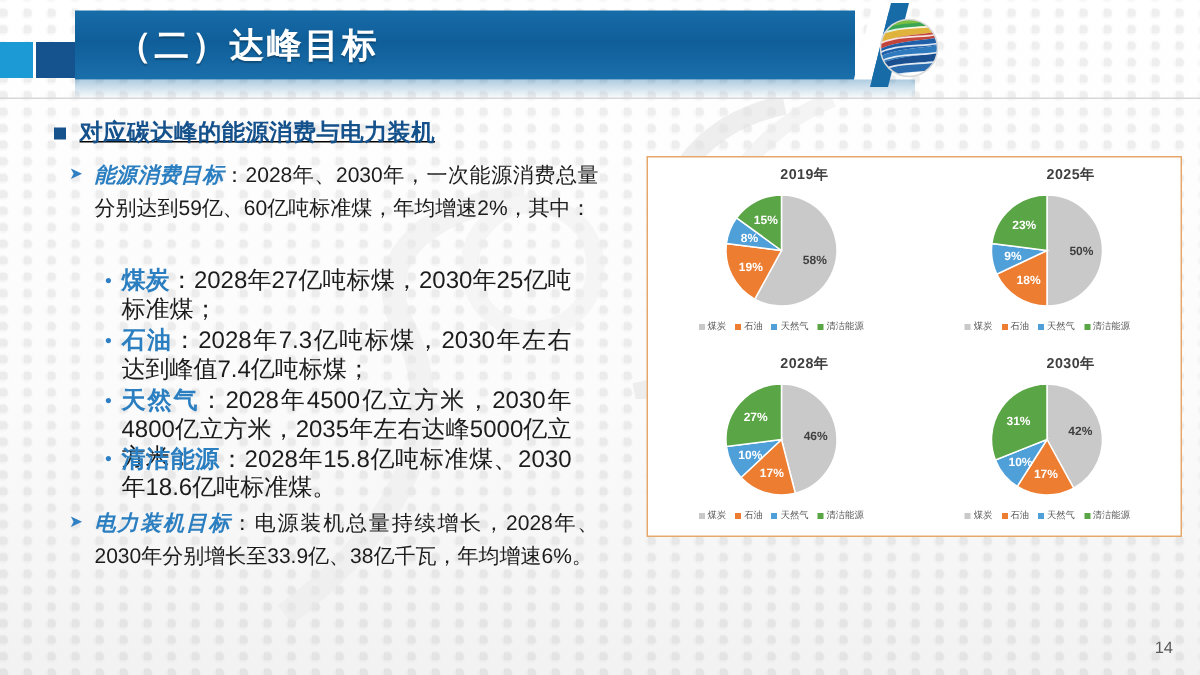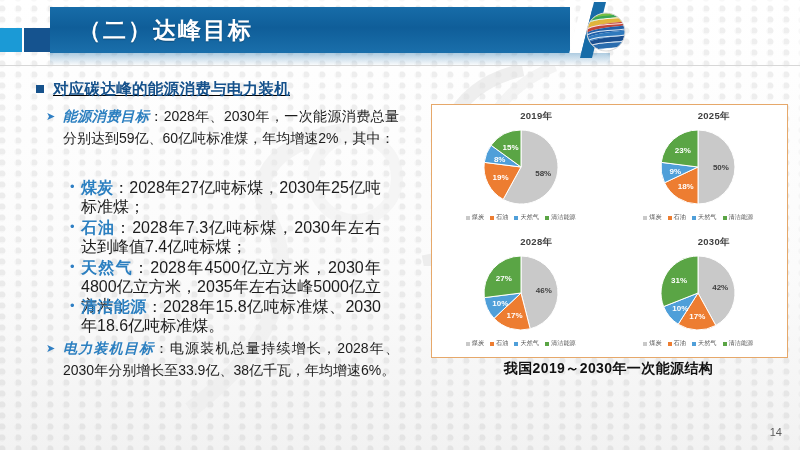--- a/index.html
+++ b/index.html
@@ -325,16 +325,15 @@
             </span>
             <span class="lg">
               <i style="background: rgb(90, 165, 69);"></i>
               <span>清洁能源</span>
             </span>
           </div>
         </div>
       </div>
   </div>
 
-  <div class="caption">我国2019～2030年一次能源结构</div>
 
   <div class="pageno">14</div>
 </div>
 
 </body></html>

